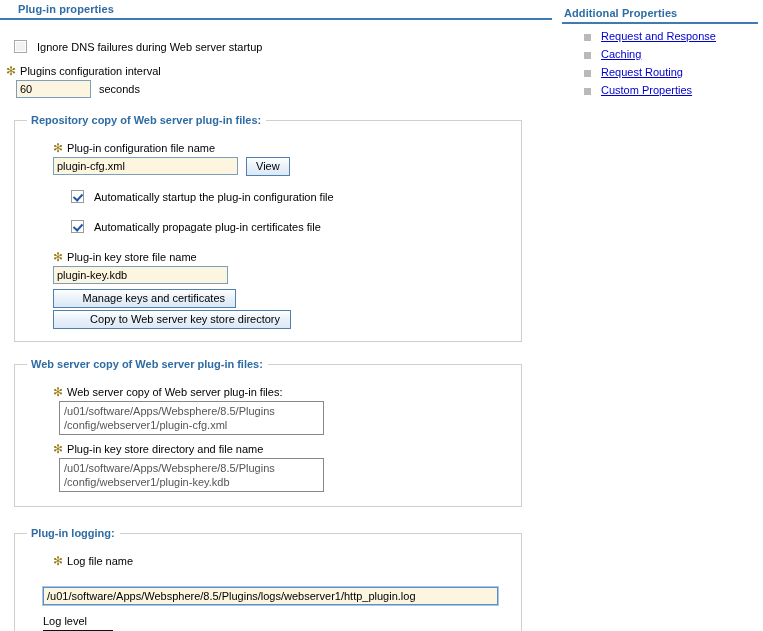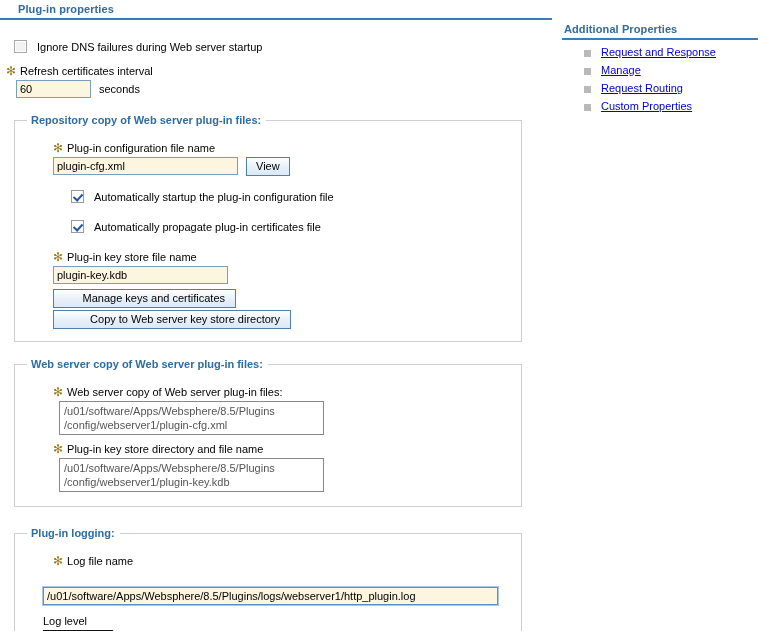--- a/index.html
+++ b/index.html
@@ -25,21 +25,21 @@
   }
   .left-col {
     position: absolute;
     left: 0;
     top: 0;
     width: 552px;
   }
   .right-col {
     position: absolute;
     left: 562px;
-    top: 20px;
+    top: 4px;
     width: 196px;
   }
 
   
   .section-head {
     font-size: 11px;
     font-weight: bold;
     color: #2e6ca4;
     padding: 3px 0 3px 18px;
     border-bottom: 2px solid #3c7bb5;
@@ -270,21 +270,21 @@
     <div class="section-head">Plug-in properties</div>
 
     <div class="topcheck-row">
       <span class="cb unchecked"></span>
       <span class="cb-label">Ignore DNS failures during Web server startup</span>
     </div>
 
     <div style="margin:12px 0 0 6px;">
       <div class="label-line">
         <span class="req">✻</span>
-        <span class="field-label">Refresh certificates interval</span>
+        <span class="field-label">Plugins configuration interval</span>
       </div>
       <div class="row" style="margin-top:3px; margin-left:10px;">
         <input class="txt w-interval" type="text" value="60" style="">
         <span class="field-label" style="margin-left:8px; align-self:center;">seconds</span>
       </div>
     </div>
 
     <fieldset class="grp">
       <legend>Repository copy of Web server plug-in files:</legend>
 
@@ -375,21 +375,21 @@
   <div class="right-col">
     <div class="section-head">Additional Properties</div>
 
     <ul class="prop-list">
       <li>
         <span class="bullet-sq"></span>
         <a class="prop-link" href="#">Request and Response</a>
       </li>
       <li>
         <span class="bullet-sq"></span>
-        <a class="prop-link" href="#">Manage</a>
+        <a class="prop-link" href="#">Caching</a>
       </li>
       <li>
         <span class="bullet-sq"></span>
         <a class="prop-link" href="#">Request Routing</a>
       </li>
       <li>
         <span class="bullet-sq"></span>
         <a class="prop-link" href="#">Custom Properties</a>
       </li>
     </ul>

